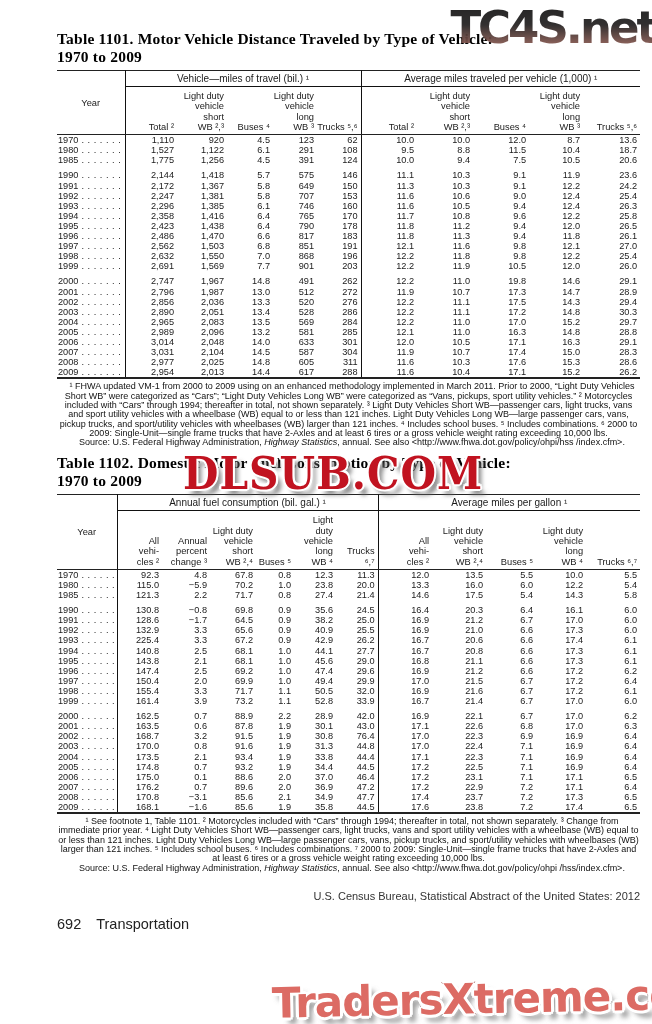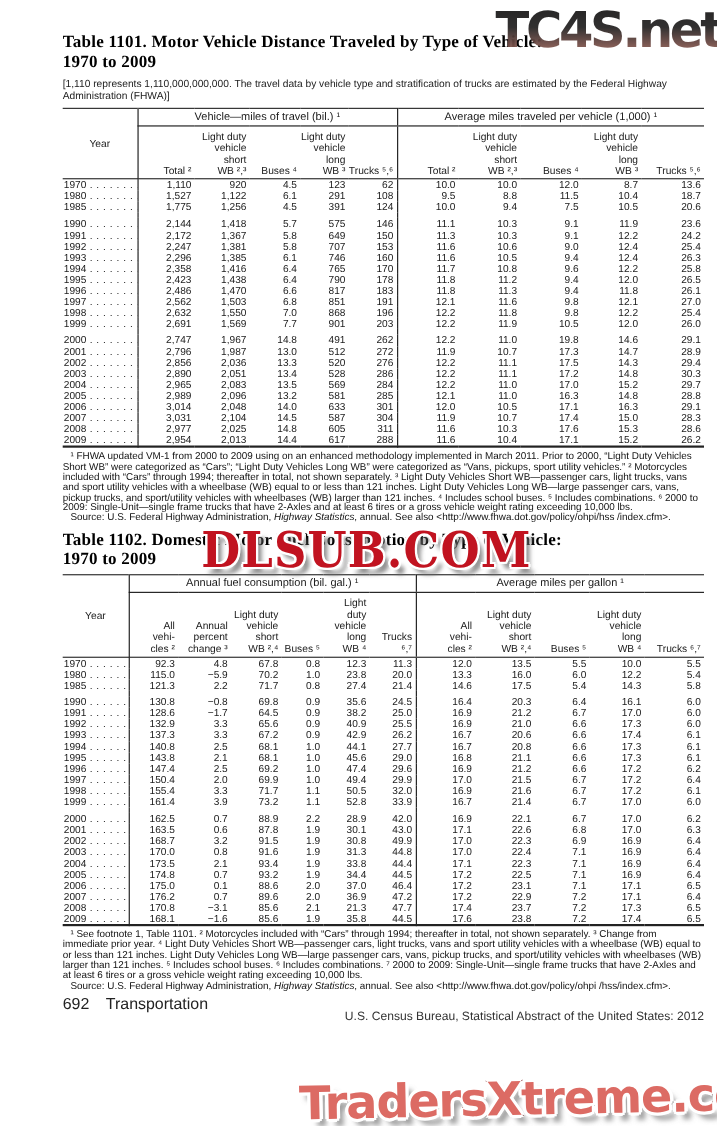--- a/index.html
+++ b/index.html
@@ -18,28 +18,28 @@
 
   .data-table td { font-size:9.2px; line-height:10.1px; padding:0 3px 0 0; overflow:hidden; }
   .data-table td.year { text-align:left; white-space:nowrap; padding:0 0 0 1px; }
   .data-table td.year::after { content:" . . . . . . . . . . . . . . . . . ."; letter-spacing:.5px; color:#1a1a1a; }
   .data-table td.num { text-align:right; }
   tr.gap td { height:5px; }
   .t1101 tbody td:nth-child(1), .t1102 tbody td:nth-child(1) { border-right:1px solid #111; }
   .t1101 tbody td:nth-child(7) { border-left:1px solid #111; }
   .t1102 tbody td:nth-child(8) { border-left:1px solid #111; }
 
-  .fn { margin:3px 0 0; font-size:9px; line-height:9.3px; text-indent:7px; color:#111; max-width:583px; }
+  .fn { margin:3px 0 0; font-size:9px; line-height:9.3px; text-indent:7px; color:#111; max-width:583px;text-align:center; }
   .fn.src { margin:0; }
   .fn i { font-style:italic; }
 
   .sec1102 { position:relative; margin-top:7px; }
 
   .footer { position:relative; margin-top:4px; width:583px; }
-  .pageno { float:left; font-size:14.5px; color:#222; }
+  .pageno { float:left; font-size:14.5px; color:#222;margin-top:39px; }
   .pageno .sect { margin-left:15px; }
   .attrib { text-align:right; font-size:11px; color:#333; padding-top:13px; }
 
   .wm { position:absolute; pointer-events:none; }
   .wm-top { top:1px; right:-3px; font-family:"DejaVu Sans",sans-serif; font-weight:bold; font-size:45px; letter-spacing:-3px;
     color:#5a4a45; background:linear-gradient(180deg,#141414 0%,#262424 45%,#7c534c 78%,#a87a70 100%);
     -webkit-background-clip:text; background-clip:text; -webkit-text-fill-color:transparent; opacity:.94; }
   .wm-mid { top:-8px; left:126px; font-family:"DejaVu Serif","Liberation Serif",serif; font-weight:bold; font-size:40px; letter-spacing:1px;
     color:#c11320; transform:scale(1.02,1.12); transform-origin:left top;
     text-shadow:-2px 0 0 #fff,2px 0 0 #fff,0 -2px 0 #fff,0 2px 0 #fff,-1.5px -1.5px 0 #fff,1.5px 1.5px 0 #fff,-1.5px 1.5px 0 #fff,1.5px -1.5px 0 #fff,5px 6px 4px rgba(110,110,110,.75); }
@@ -49,21 +49,20 @@
 </style>
 </head>
 <body>
 
 <div class="page">
 
   <div class="wm wm-top">TC4S.net</div>
 
   <section>
     <h1 class="tbl-title"><span>Table 1101. Motor Vehicle Distance Traveled by Type of Vehicle:</span><br><span>1970 to 2009</span></h1>
-    <p class="headnote">[1,110 represents 1,110,000,000,000. The travel data by vehicle type and stratification of trucks are estimated by the Federal Highway Administration (FHWA)]</p>
 
     <table class="data-table t1101">
       <colgroup>
         <col style="width:68px">
           <col style="width:52px">
           <col style="width:50px">
           <col style="width:46px">
           <col style="width:44px">
           <col style="width:44px">
         <col style="width:56px">
@@ -587,21 +586,21 @@
             <td class="num">40.9</td>
             <td class="num">25.5</td>
             <td class="num">16.9</td>
             <td class="num">21.0</td>
             <td class="num">6.6</td>
             <td class="num">17.3</td>
             <td class="num">6.0</td>
           </tr>
           <tr>
             <td class="year">1993</td>
-            <td class="num">137.3</td>
+            <td class="num">225.4</td>
             <td class="num">3.3</td>
             <td class="num">67.2</td>
             <td class="num">0.9</td>
             <td class="num">42.9</td>
             <td class="num">26.2</td>
             <td class="num">16.7</td>
             <td class="num">20.6</td>
             <td class="num">6.6</td>
             <td class="num">17.4</td>
             <td class="num">6.1</td>
@@ -732,21 +731,21 @@
             <td class="num">17.0</td>
             <td class="num">6.3</td>
           </tr>
           <tr>
             <td class="year">2002</td>
             <td class="num">168.7</td>
             <td class="num">3.2</td>
             <td class="num">91.5</td>
             <td class="num">1.9</td>
             <td class="num">30.8</td>
-            <td class="num">49.9</td>
+            <td class="num">76.4</td>
             <td class="num">17.0</td>
             <td class="num">22.3</td>
             <td class="num">6.9</td>
             <td class="num">16.9</td>
             <td class="num">6.4</td>
           </tr>
           <tr>
             <td class="year">2003</td>
             <td class="num">170.0</td>
             <td class="num">0.8</td>
@@ -815,21 +814,21 @@
             <td class="num">7.2</td>
             <td class="num">17.1</td>
             <td class="num">6.4</td>
           </tr>
           <tr>
             <td class="year">2008</td>
             <td class="num">170.8</td>
             <td class="num">−3.1</td>
             <td class="num">85.6</td>
             <td class="num">2.1</td>
-            <td class="num">21.3</td>
+            <td class="num">34.9</td>
             <td class="num">47.7</td>
             <td class="num">17.4</td>
             <td class="num">23.7</td>
             <td class="num">7.2</td>
             <td class="num">17.3</td>
             <td class="num">6.5</td>
           </tr>
           <tr>
             <td class="year">2009</td>
             <td class="num">168.1</td>

